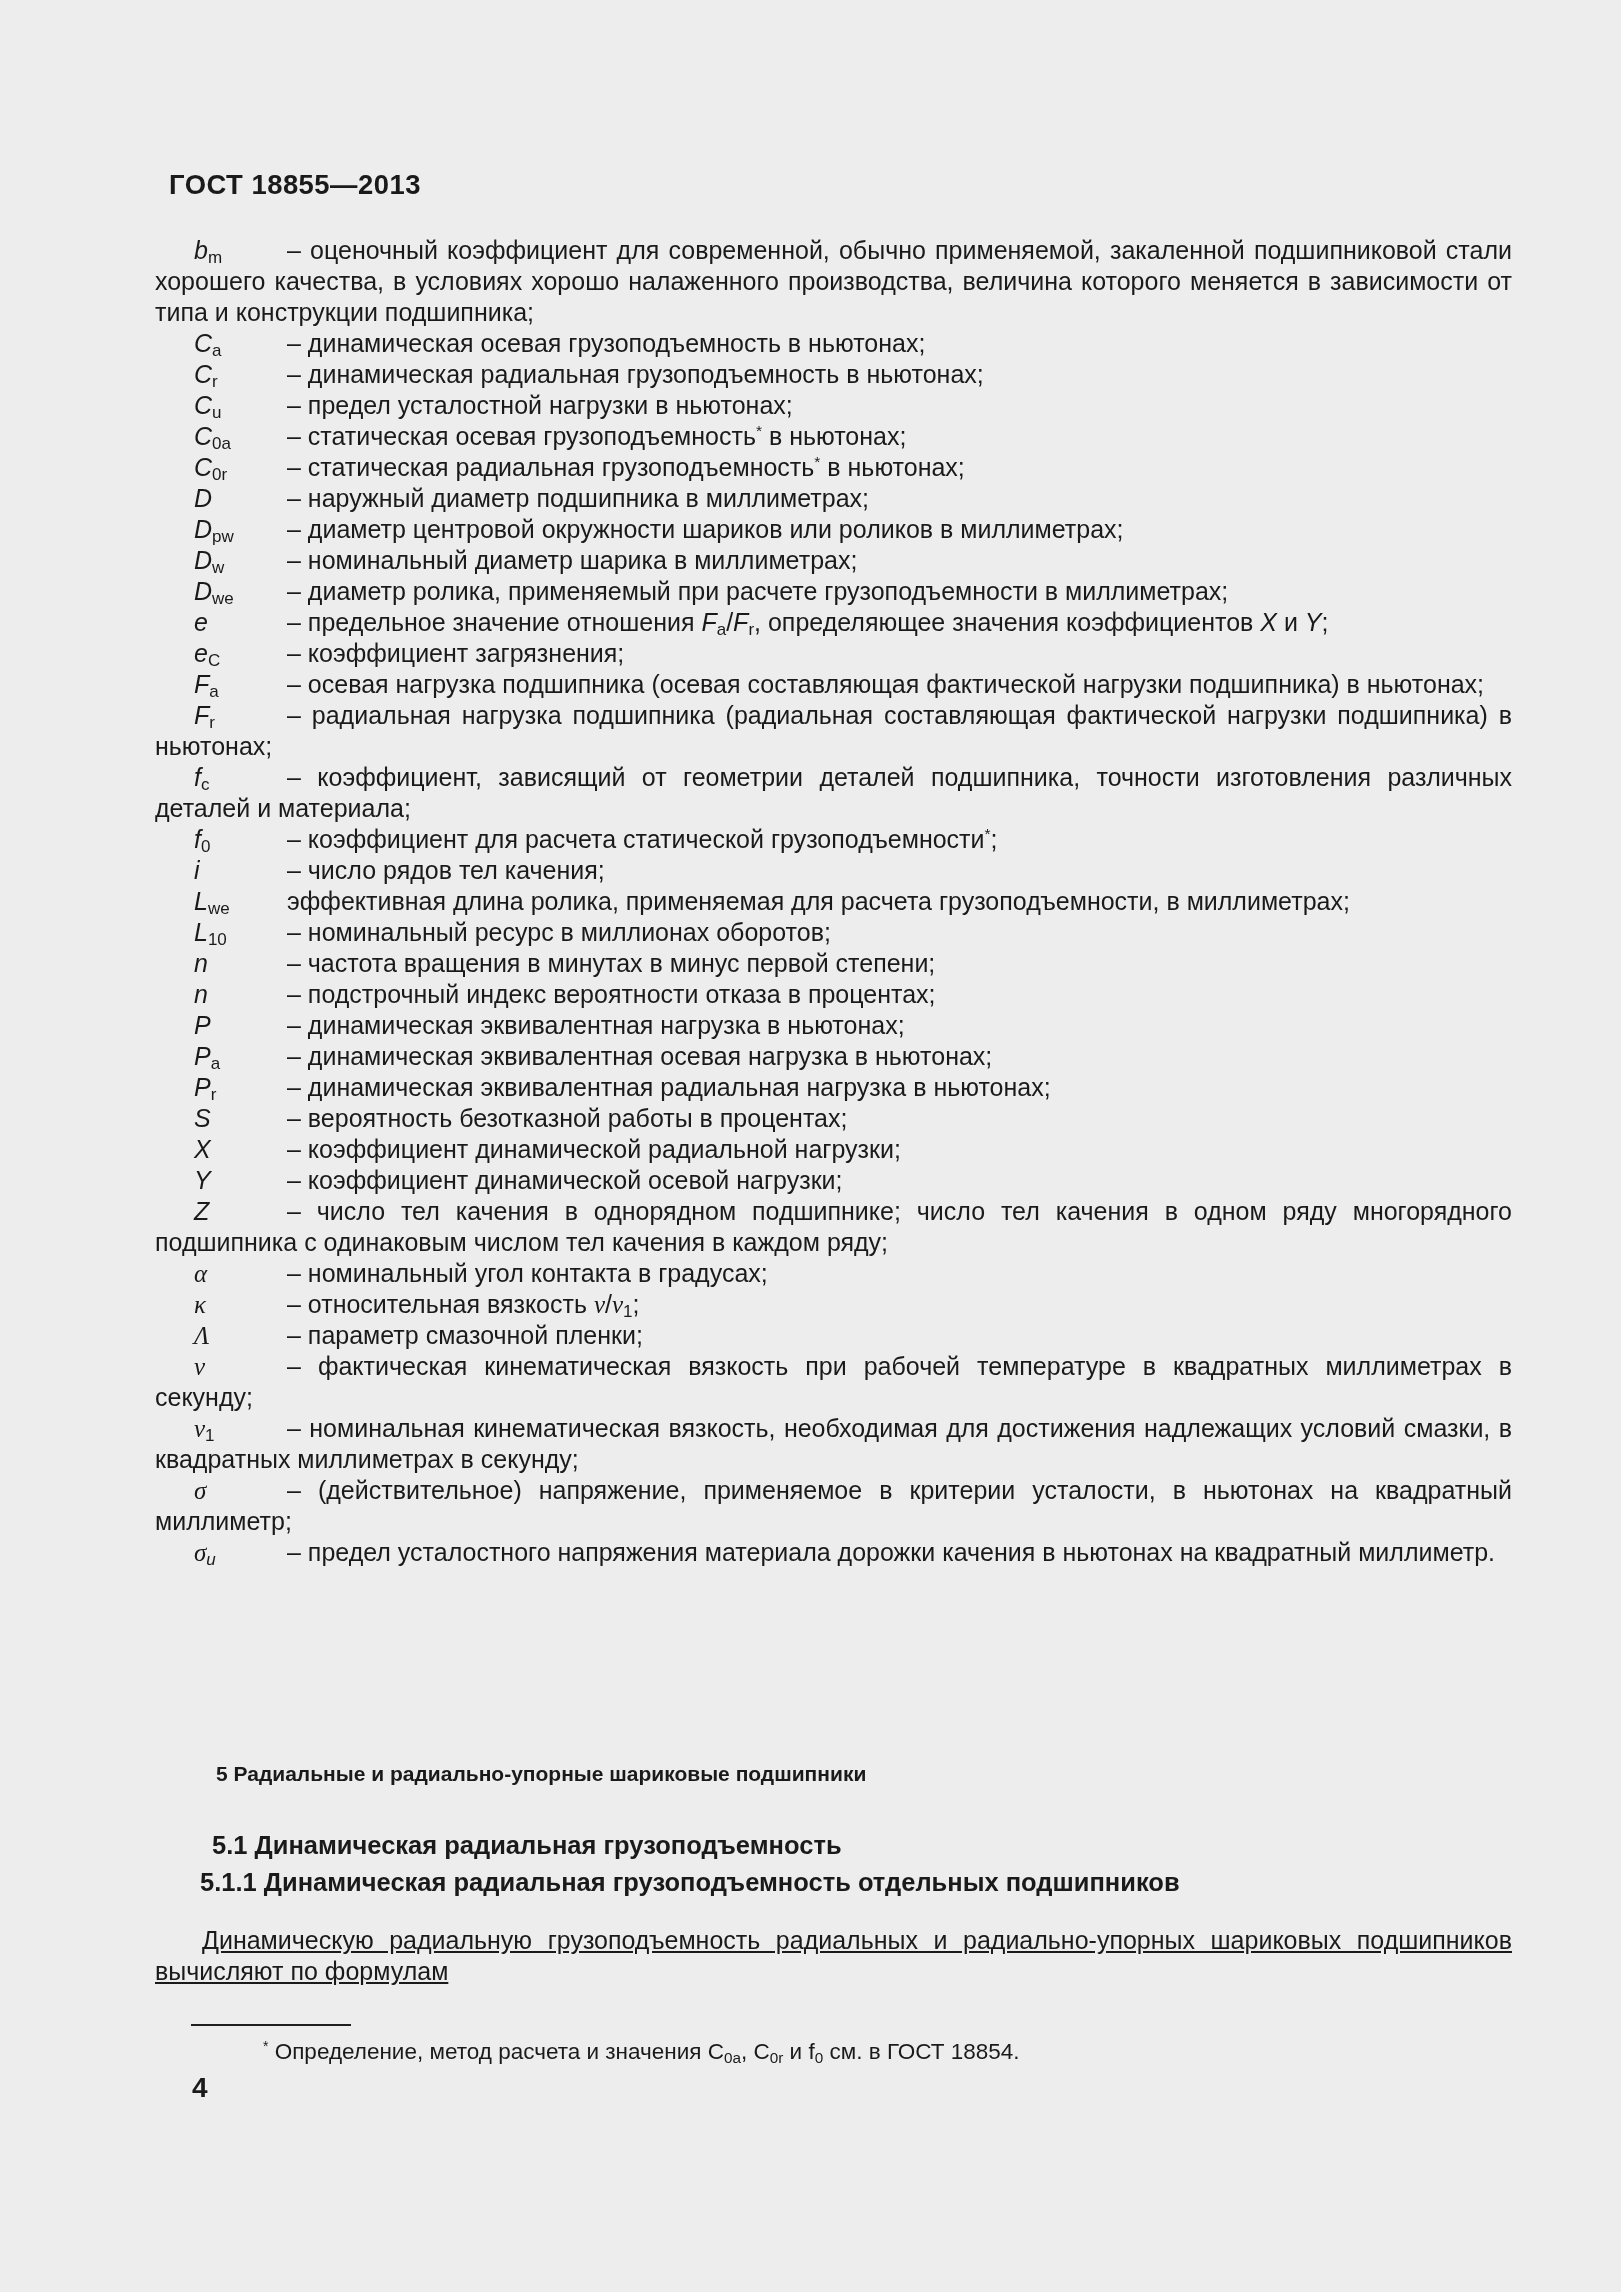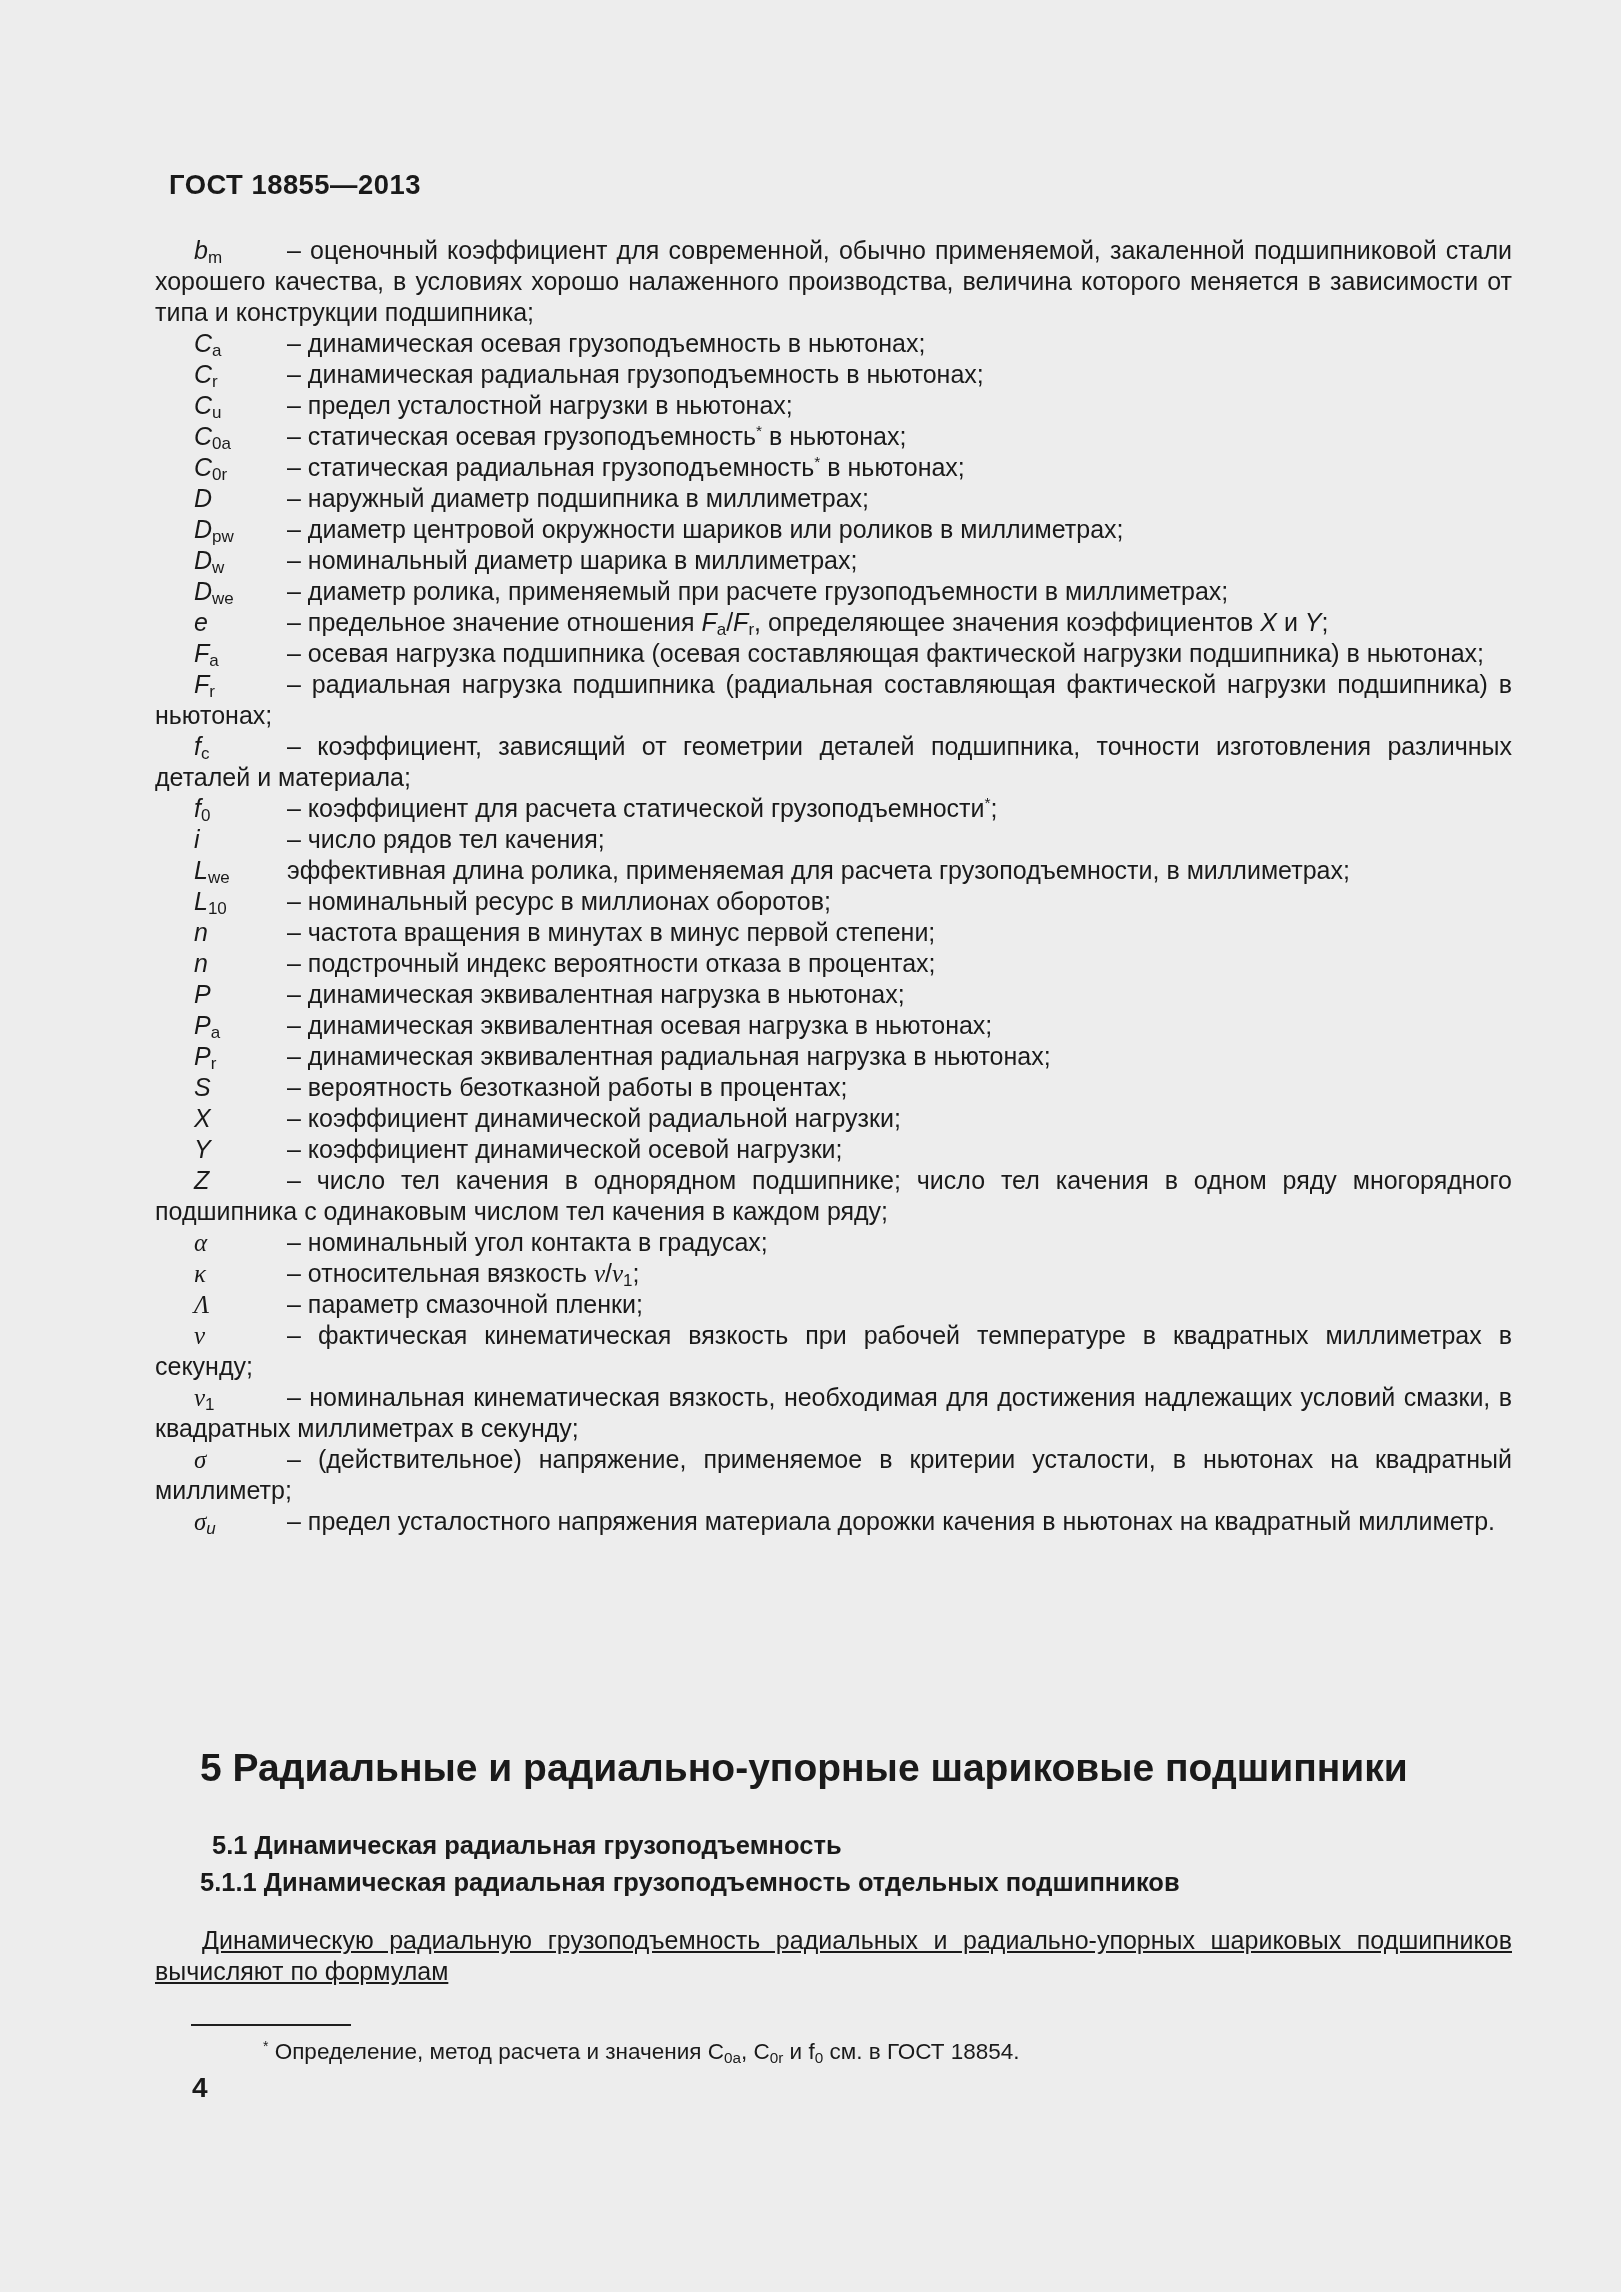--- a/index.html
+++ b/index.html
@@ -27,22 +27,22 @@
   .entry .sym {
     display:inline-block;
     width:93px;
     text-indent:0;
     white-space:nowrap;
   }
   .g { font-family:"Liberation Serif", serif; font-style:italic; }
   sub { font-size:68%; line-height:0; position:relative; vertical-align:baseline; top:0.24em; }
   sup { font-size:62%; line-height:0; position:relative; vertical-align:baseline; top:-0.55em; }
   .h5 {
-    position:absolute; top:1746px; left:200px; margin:0;
-    font-size:39px; font-weight:bold;
+    position:absolute; top:1746px; left:200px; margin:16px;
+    font-size:21px; font-weight:bold;
   }
   .h51 {
     position:absolute; top:1819px; left:200px; margin:12px;
     font-size:25.5px; font-weight:bold;
   }
   .h511 {
     position:absolute; top:1868px; left:200px; margin:0;
     font-size:25.5px; font-weight:bold;text-align:right;
   }
   .body-par {
@@ -75,20 +75,21 @@
       <div class="entry"><span class="sym"><i>C</i><sub>a</sub></span>– динамическая осевая грузоподъемность в ньютонах;</div>
       <div class="entry"><span class="sym"><i>C</i><sub>r</sub></span>– динамическая радиальная грузоподъемность в ньютонах;</div>
       <div class="entry"><span class="sym"><i>C</i><sub>u</sub></span>– предел усталостной нагрузки в ньютонах;</div>
       <div class="entry"><span class="sym"><i>C</i><sub>0a</sub></span>– статическая осевая грузоподъемность<sup>*</sup> в ньютонах;</div>
       <div class="entry"><span class="sym"><i>C</i><sub>0r</sub></span>– статическая радиальная грузоподъемность<sup>*</sup> в ньютонах;</div>
       <div class="entry"><span class="sym"><i>D</i></span>– наружный диаметр подшипника в миллиметрах;</div>
       <div class="entry"><span class="sym"><i>D</i><sub>pw</sub></span>– диаметр центровой окружности шариков или роликов в миллиметрах;</div>
       <div class="entry"><span class="sym"><i>D</i><sub>w</sub></span>– номинальный диаметр шарика в миллиметрах;</div>
       <div class="entry"><span class="sym"><i>D</i><sub>we</sub></span>– диаметр ролика, применяемый при расчете грузоподъемности в миллиметрах;</div>
       <div class="entry"><span class="sym"><i>e</i></span>– предельное значение отношения <i>F</i><sub>a</sub>/<i>F</i><sub>r</sub>, определяющее значения коэффициентов <i>X</i> и <i>Y</i>;</div>
+      <div class="entry"><span class="sym"><i>e</i><sub>C</sub></span>– коэффициент загрязнения;</div>
       <div class="entry"><span class="sym"><i>F</i><sub>a</sub></span>– осевая нагрузка подшипника (осевая составляющая фактической нагрузки подшипника) в ньютонах;</div>
       <div class="entry"><span class="sym"><i>F</i><sub>r</sub></span>– радиальная нагрузка подшипника (радиальная составляющая фактической нагрузки подшип­ника) в ньютонах;</div>
       <div class="entry"><span class="sym"><i>f</i><sub>c</sub></span>– коэффициент, зависящий от геометрии деталей подшипника, точности изготовления различ­ных деталей и материала;</div>
       <div class="entry"><span class="sym"><i>f</i><sub>0</sub></span>– коэффициент для расчета статической грузоподъемности<sup>*</sup>;</div>
       <div class="entry"><span class="sym"><i>i</i></span>– число рядов тел качения;</div>
       <div class="entry"><span class="sym"><i>L</i><sub>we</sub></span>эффективная длина ролика, применяемая для расчета грузоподъемности, в миллиметрах;</div>
       <div class="entry"><span class="sym"><i>L</i><sub>10</sub></span>– номинальный ресурс в миллионах оборотов;</div>
       <div class="entry"><span class="sym"><i>n</i></span>– частота вращения в минутах в минус первой степени;</div>
       <div class="entry"><span class="sym"><i>n</i></span>– подстрочный индекс вероятности отказа в процентах;</div>
       <div class="entry"><span class="sym"><i>P</i></span>– динамическая эквивалентная нагрузка в ньютонах;</div>

